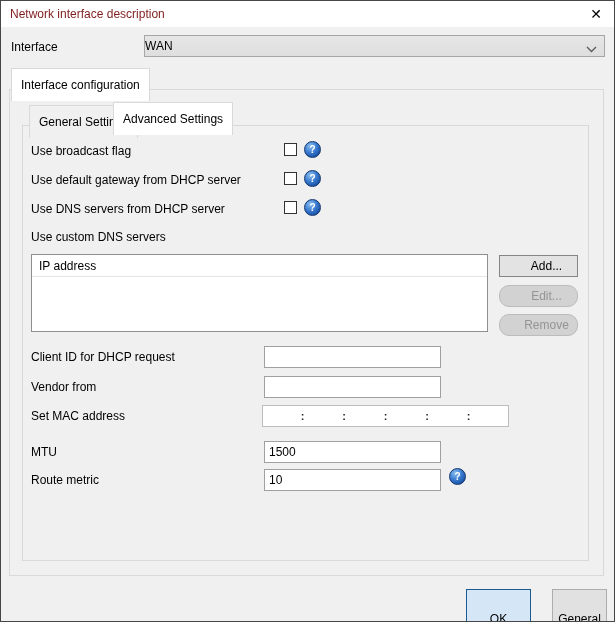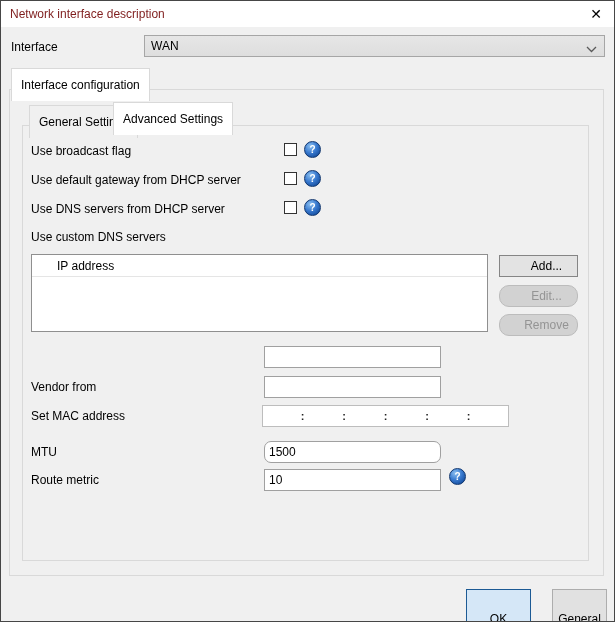--- a/index.html
+++ b/index.html
@@ -23,21 +23,20 @@
     font-size:14px; color:#000; cursor:default;
   }
 
   
   .lbl { position:absolute; white-space:nowrap; }
   .combo {
     position:absolute; left:143px; top:34px; width:461px; height:22px;
     background: linear-gradient(#e6e6e6, #dedede);
     border:1px solid #a6a6a6;
     display:flex; align-items:center;
-    padding-left:6px;
   }
   .combo .chev { position:absolute; right:7px; top:6px; }
 
   
   .tab {
     position:absolute; background:#f0f0f0;
     border:1px solid #d9d9d9; border-bottom:none;
     display:flex; align-items:center; justify-content:center;
     white-space:nowrap; padding:16px 9px;
   }
@@ -65,21 +64,21 @@
     line-height:1;
   }
 
   
   .listbox {
     position:absolute; left:30px; top:253px; width:457px; height:78px;
     background:#ffffff; border:1px solid #8f8f8f;
   }
   .list-header {
     height:22px; border-bottom:1px solid #e5e5e5;
-    display:flex; align-items:center; padding-left:25px;
+    display:flex; align-items:center; padding-left:7px;
   }
 
   .side-btn {
     position:absolute; left:498px; width:79px; height:22px;
     display:flex; align-items:center; justify-content:center;
     background:#e3e3e3; border:1px solid #858585;
     font-size:12px;
     padding-left:16px;
   }
   .side-btn.disabled {
@@ -170,20 +169,21 @@
   <div class="side-btn" style="top:254px;">
     <span>Add...</span>
   </div>
   <div class="side-btn disabled" style="top:284px;">
     <span>Edit...</span>
   </div>
   <div class="side-btn disabled" style="top:313px;">
     <span>Remove</span>
   </div>
 
+  <span class="lbl" style="left:30px; top:349px;">Client ID for DHCP request</span>
   <input class="field" style="top: 345px;" value="">
 
   <span class="lbl" style="left:30px; top:379px;">Vendor from</span>
   <input class="field" style="top: 375px;" value="">
 
   <span class="lbl" style="left:30px; top:408px;">Set MAC address</span>
   <div class="mac-field">
     <span class="seg"></span>
       <span class="colon">:</span>
     <span class="seg"></span>
@@ -191,21 +191,21 @@
     <span class="seg"></span>
       <span class="colon">:</span>
     <span class="seg"></span>
       <span class="colon">:</span>
     <span class="seg"></span>
       <span class="colon">:</span>
     <span class="seg"></span>
   </div>
 
   <span class="lbl" style="left:30px; top:444px;">MTU</span>
-  <input class="field" style="top: 440px; border-radius: 7px;" value="1500">
+  <input class="field" style="top: 440px;" value="1500">
 
   <span class="lbl" style="left:30px; top:472px;">Route metric</span>
   <input class="field" style="top: 468px;" value="10">
   <span class="help-icon" style="left:448px; top:467px;">?</span>
 
   <div class="btn btn-ok">
     <span>OK</span>
   </div>
   <div class="btn btn-cancel">
     <span>General</span>

